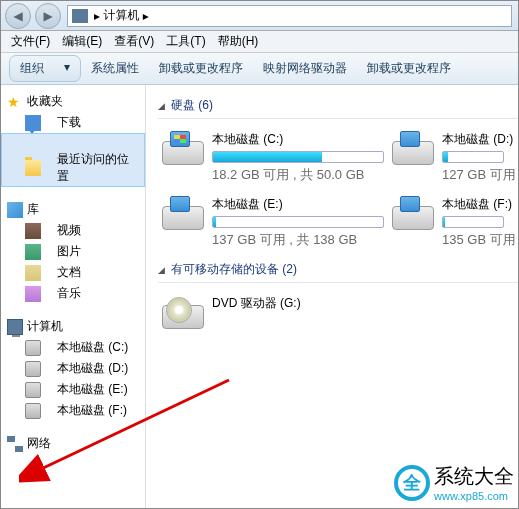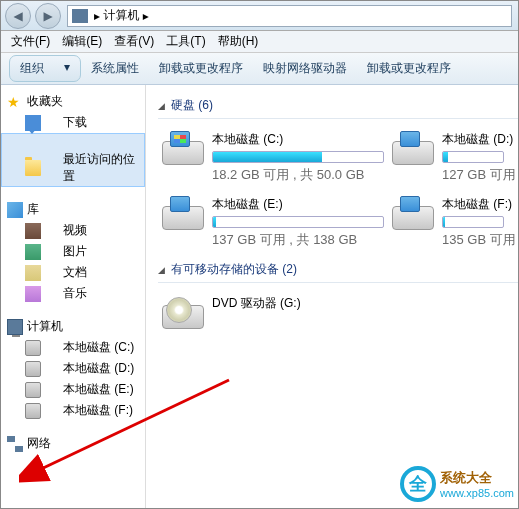--- a/index.html
+++ b/index.html
@@ -11,21 +11,21 @@
 .menubar{height:22px;display:flex;align-items:center;padding:0 4px;background:#f0f4f8;border-bottom:1px solid #ccc}
 .menu-item{padding:2px 6px;cursor:default}
 .toolbar{height:32px;background:linear-gradient(#f4f8fb,#e2ecf4);display:flex;align-items:center;padding:0 8px;border-bottom:1px solid #bcd}
 .tool-btn{padding:4px 10px;color:#1a3a5a;cursor:default}
 .tool-btn.org{background:linear-gradient(#eef4fa,#d8e6f0);border:1px solid #acd;border-radius:7px;display:flex;align-items:flex-start;gap:20px}
 .main{display:flex;height:calc(100% - 84px)}
 .sidebar{width:145px;background:#fff;border-right:1px solid #ddd;padding:6px 0;overflow:hidden}
 .tree-group{margin-bottom:12px}
 .tree-head{display:flex;align-items:center;padding:2px 6px;gap:4px}
 .tree-head .ico{width:16px;height:16px}
-.tree-item{display:flex;align-items:center;padding:2px 6px 2px 24px;gap:22px;cursor:default}
+.tree-item{display:flex;align-items:center;padding:2px 6px 2px 24px;gap:16px;cursor:default}
 .tree-item.sel{background:#d8e8f8;border:1px solid #9cf;padding:17px 5px 1px 23px}
 .tree-item .ico{width:16px;height:16px;flex-shrink:0}
 .star{color:#f5b800;font-size:14px}
 .dl-ico{width:14px;height:14px;background:#4a8dd8;position:relative}
 .dl-ico:after{content:"";position:absolute;bottom:-3px;left:2px;border-left:5px solid transparent;border-right:5px solid transparent;border-top:6px solid #4a8dd8}
 .desk-ico{width:14px;height:12px;background:#5ab5e8;border:1px solid #2a7ab8}
 .folder-ico{width:16px;height:12px;background:linear-gradient(#fde89a,#f5c748);border-radius:1px;position:relative}
 .folder-ico:before{content:"";position:absolute;top:-3px;left:0;width:7px;height:3px;background:#f5c748;border-radius:1px 1px 0 0}
 .lib-ico{width:14px;height:14px;background:linear-gradient(135deg,#6ab5e8,#3a8fd8)}
 .vid-ico{background:linear-gradient(#8a6a5a,#6a4a3a)}
@@ -50,21 +50,21 @@
 .drv-box.win:after{content:"";position:absolute;inset:3px;background:conic-gradient(#e84a4a 0 25%,#4ae85a 0 50%,#4a8ae8 0 75%,#e8d84a 0)}
 .dvd-disc{position:absolute;top:2px;left:4px;width:26px;height:26px;border-radius:50%;background:radial-gradient(circle,#fff 20%,#e8e8d0 30%,#d0d0b0 60%,#e8e8d0);border:1px solid #aaa}
 .drv-info{flex:1;min-width:0}
 .drv-name{color:#000;margin-bottom:3px;white-space:nowrap}
 .bar{height:12px;background:#fff;border:1px solid #aac;border-radius:2px;overflow:hidden;margin-bottom:3px}
 .bar-fill{height:100%;background:linear-gradient(#3ae0ff,#18a8d8)}
 .drv-stat{color:#6a6a6a;font-size:13px;white-space:nowrap}
 .arrow-svg{position:absolute;left:18px;bottom:18px;pointer-events:none}
 .watermark{position:absolute;right:4px;bottom:6px;display:flex;align-items:center;gap:4px}
 .wm-circle{width:36px;height:36px;border:4px solid #1aa8d8;border-radius:50%;display:flex;align-items:center;justify-content:center;color:#1aa8d8;font-weight:bold;font-size:18px}
-.wm-txt1{font-size:13px;font-weight:bold;color:#a16207}
+.wm-txt1{font-size:20px;font-weight:normal;color:#000000}
 .wm-txt2{font-size:11px;color:#1aa8d8}
 </style>
 </head>
 <body>
 
 <div class="titlebar">
   <div class="nav-btn">◀</div>
   <div class="nav-btn">▶</div>
   <div class="addr">
     <span class="addr-icon"></span>

